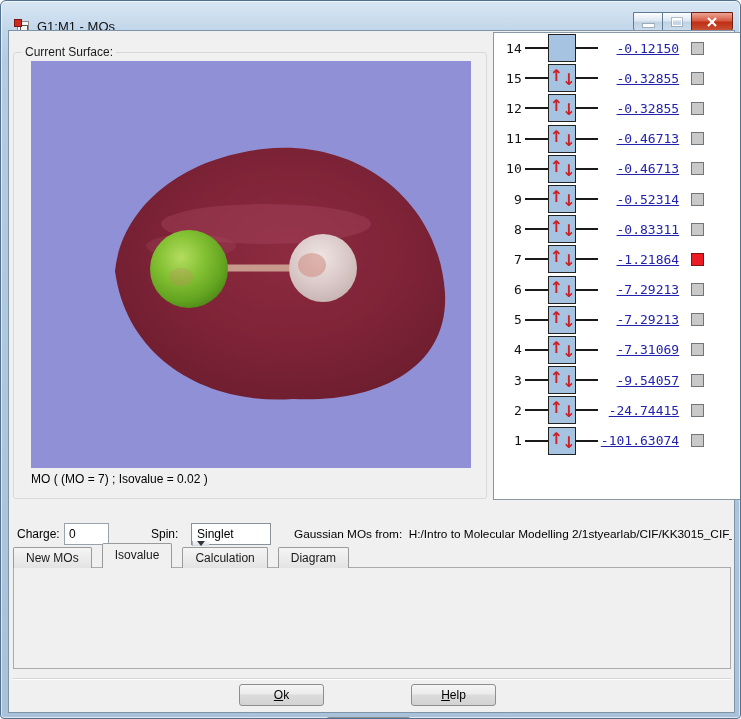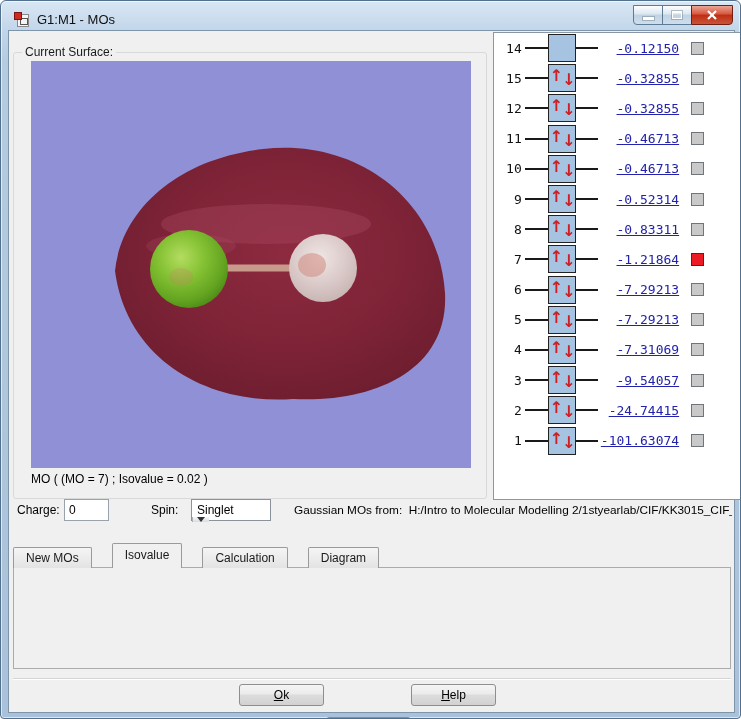--- a/index.html
+++ b/index.html
@@ -8,21 +8,21 @@
   .window {
     position:relative; width:741px; height:719px;
     background:linear-gradient(180deg,#d9e7f4 0px,#c2d6ea 29px,#b5cbe0 60px,#a9c2d9 100%);
     border:1px solid #51718e;
     border-radius:6px 6px 4px 4px;
     box-shadow:inset 0 0 0 1px rgba(255,255,255,.6);
     overflow:hidden;
   }
 
   
-  .titlebar { position:absolute; left:0; top:4px; width:100%; height:24px; }
+  .titlebar { position:absolute; left:0; top:11px; width:100%; height:24px; }
   .app-icon { position:absolute; left:13px; top:7px; width:16px; height:16px; }
   .app-icon .page { position:absolute; left:3px; top:2px; width:12px; height:13px; background:#f4f4f4; border:1px solid #8a8a8a; }
   .app-icon .page::after { content:""; position:absolute; left:2px; top:3px; width:6px; height:5px; border:1px solid #555; }
   .app-icon .redsq { position:absolute; left:0; top:0; width:8px; height:8px; background:#cf2a20; border:1px solid #7c150f; }
   .title-text { position:absolute; left:36px; top:7px; font-size:13px; color:#101010; }
   .winbtns { position:absolute; right:7px; top:0; height:21px; display:flex; }
   .winbtn {
     height:20px; border:1px solid #5e7b96; background:linear-gradient(#fdfdfd,#dbe7f2 45%,#c0d2e3 50%,#cfdeed);
     display:flex; align-items:center; justify-content:center; margin-left:-1px;
   }
@@ -71,35 +71,35 @@
   .sb-btn.up { top:0; } .sb-btn.down { bottom:0; }
   .tri-up { width:0; height:0; border-left:4px solid transparent; border-right:4px solid transparent; border-bottom:5px solid #55636f; }
   .tri-down { width:0; height:0; border-left:4px solid transparent; border-right:4px solid transparent; border-top:5px solid #55636f; }
   .sb-thumb { position:absolute; left:1px; top:280px; width:14px; height:160px;
     background:linear-gradient(90deg,#f4f4f4,#e0e0e0); border:1px solid #9aa4ad; border-radius:2px;
     display:flex; align-items:center; justify-content:center; }
   .grip { width:8px; height:8px;
     background:linear-gradient(#aab2ba 1px,transparent 1px) 0 0/8px 3px repeat-y; }
 
   
-  .charge-row { position:absolute; left:0; top:468px; width:576px; height:24px; }
+  .charge-row { position:absolute; left:0; top:492px; width:576px; height:24px; }
   .lbl { position:absolute; font-size:12px; color:#000; top:4px; }
   .txt { height:22px; border:1px solid #98a3ad; background:#fff; font-family:"Liberation Sans", sans-serif;
     font-size:12px; padding:0 4px; color:#000; }
   .combo { position:absolute; height:22px; background:#fff; border:1px solid #8a939c; display:flex; }
   .combo-text { flex:1; font-size:12px; padding:3px 0 0 5px; }
   .combo-btn { width:17px; border-left:1px solid #aab2ba; background:linear-gradient(#f6f6f6,#d8dde2);
     display:flex; align-items:center; justify-content:center; }
   .combo-arrow { width:0; height:0; border-left:4px solid transparent; border-right:4px solid transparent; border-top:5px solid #333; }
   .source-line { position:absolute; left:285px; top:4px; width:438px; font-size:11.8px; white-space:nowrap; overflow:hidden; }
 
   
   .tabstrip { position:absolute; left:4px; top:513px; height:24px; display:flex; align-items:flex-end; z-index:3; }
   .tab { height:21px; padding:3px 12px 0 12px; font-size:12px; background:linear-gradient(#f5f5f5,#e3e3e3);
-    border:1px solid #9a9a9a; border-bottom:none; border-radius:2px 2px 0 0; margin-right:20px; color:#1a1a1a;text-align:center; }
+    border:1px solid #9a9a9a; border-bottom:none; border-radius:2px 2px 0 0; margin-right:10px; color:#1a1a1a;text-align:center; }
   .tab.active { height:25px; padding-top:4px; background:#f0f0f0; position:relative; z-index:4; }
   .tabpanel { position:absolute; left:4px; top:536px; width:718px; height:102px; border:1px solid #ababab;
     background:#f0f0f0; z-index:2; }
 
   
   .iso-label { left:150px; top:548px; width:75px; text-align:right; }
   .iso-input { position:absolute; left:230px; top:544px; width:78px; }
   .cube-label { left:429px; top:548px; }
   .cube-combo { left:487px; top:544px; width:72px; }
   .addtype-label { left:12px; top:576px; }

